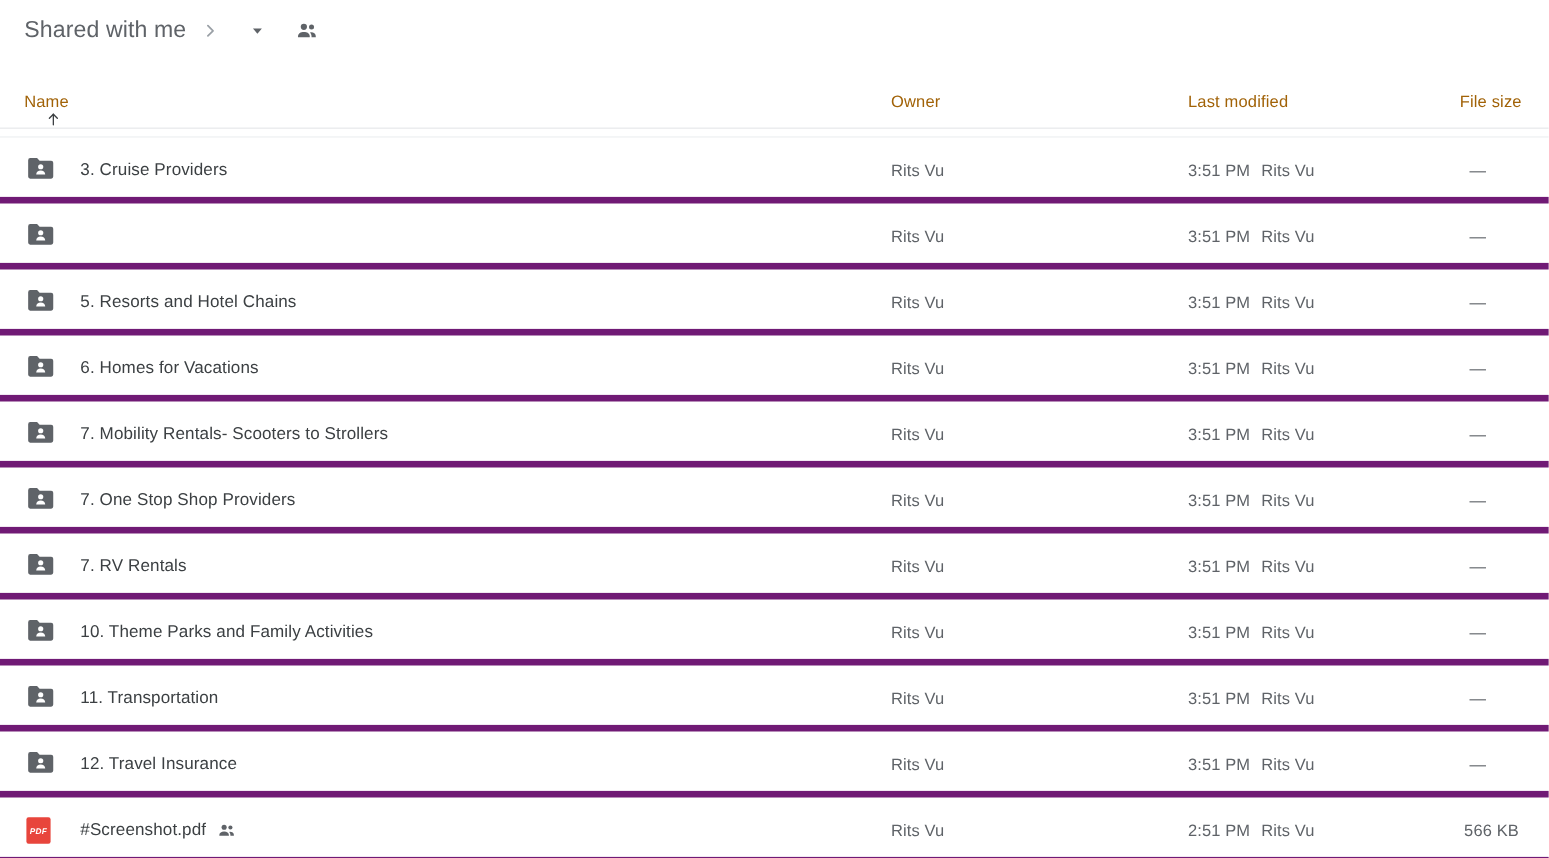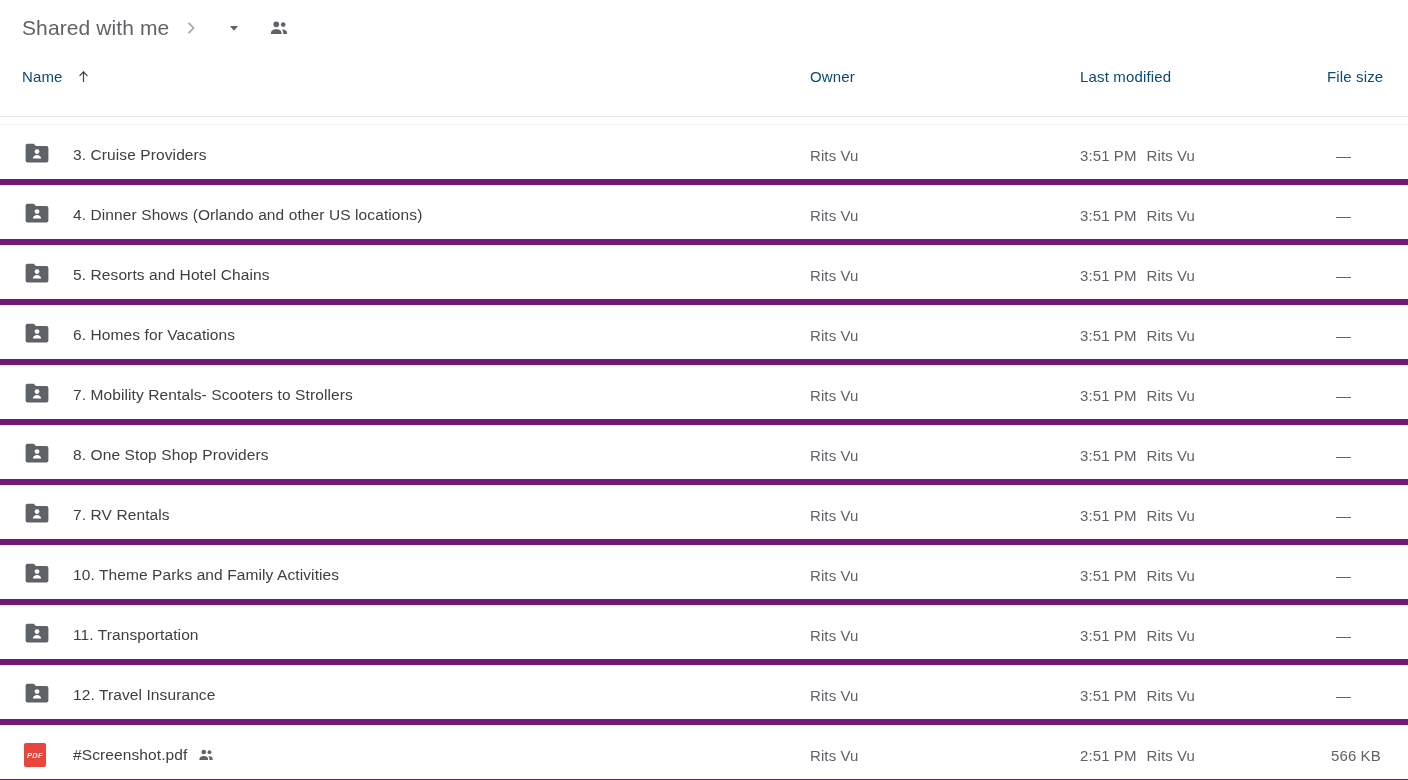--- a/index.html
+++ b/index.html
@@ -60,26 +60,27 @@
   }
 
   
   #column-header-row {
     position: relative;
     height: 60px;
   }
 
   .col-head {
     position: absolute;
-    top: 12px;
+    top: 28px;
     font-size: 15px;
-    color: #0c4a6e;
+    color: #a16207;
     font-weight: 400;
     letter-spacing: 0.15px;
     white-space: nowrap;
+    flex-direction: column;
   }
 
   #col-head-name   { left: 22px;  display: flex; align-items: center; cursor: pointer; }
   #col-head-owner  { left: 810px; cursor: pointer; }
   #col-head-modified { left: 1080px; cursor: pointer; }
   #col-head-filesize { left: 1327px; cursor: pointer; }
 
   #sort-arrow-icon {
     margin-left: 13px;
     display: inline-flex;
@@ -270,21 +271,20 @@
     </div>
     <div class="file-row">
       <div class="cell-name">
         <span class="row-icon">
           <span><svg width="26" height="22" viewBox="0 0 26 22">
               <path d="M1.6 3.6a1.9 1.9 0 0 1 1.9-1.9h6.2l2.3 2.4h10.5a1.9 1.9 0 0 1 1.9 1.9v12.5a1.9 1.9 0 0 1-1.9 1.9H3.5a1.9 1.9 0 0 1-1.9-1.9z" fill="#5f6368"></path>
               <circle cx="13" cy="9.6" r="2.35" fill="#ffffff"></circle>
               <path d="M8.9 16.6c0-2.4 1.9-3.6 4.1-3.6s4.1 1.2 4.1 3.6z" fill="#ffffff"></path>
             </svg></span>
         </span>
-        <span class="name-text">4. Dinner Shows (Orlando and other US locations)</span>
       </div>
       <div class="cell-owner">Rits Vu</div>
       <div class="cell-modified">
         <span>3:51 PM</span>
         <span class="mod-by">Rits Vu</span>
       </div>
       <div class="cell-filesize size-dash">—</div>
     </div>
     <div class="file-row">
       <div class="cell-name">
@@ -342,21 +342,21 @@
     </div>
     <div class="file-row">
       <div class="cell-name">
         <span class="row-icon">
           <span><svg width="26" height="22" viewBox="0 0 26 22">
               <path d="M1.6 3.6a1.9 1.9 0 0 1 1.9-1.9h6.2l2.3 2.4h10.5a1.9 1.9 0 0 1 1.9 1.9v12.5a1.9 1.9 0 0 1-1.9 1.9H3.5a1.9 1.9 0 0 1-1.9-1.9z" fill="#5f6368"></path>
               <circle cx="13" cy="9.6" r="2.35" fill="#ffffff"></circle>
               <path d="M8.9 16.6c0-2.4 1.9-3.6 4.1-3.6s4.1 1.2 4.1 3.6z" fill="#ffffff"></path>
             </svg></span>
         </span>
-        <span class="name-text">8. One Stop Shop Providers</span>
+        <span class="name-text">7. One Stop Shop Providers</span>
       </div>
       <div class="cell-owner">Rits Vu</div>
       <div class="cell-modified">
         <span>3:51 PM</span>
         <span class="mod-by">Rits Vu</span>
       </div>
       <div class="cell-filesize size-dash">—</div>
     </div>
     <div class="file-row">
       <div class="cell-name">

